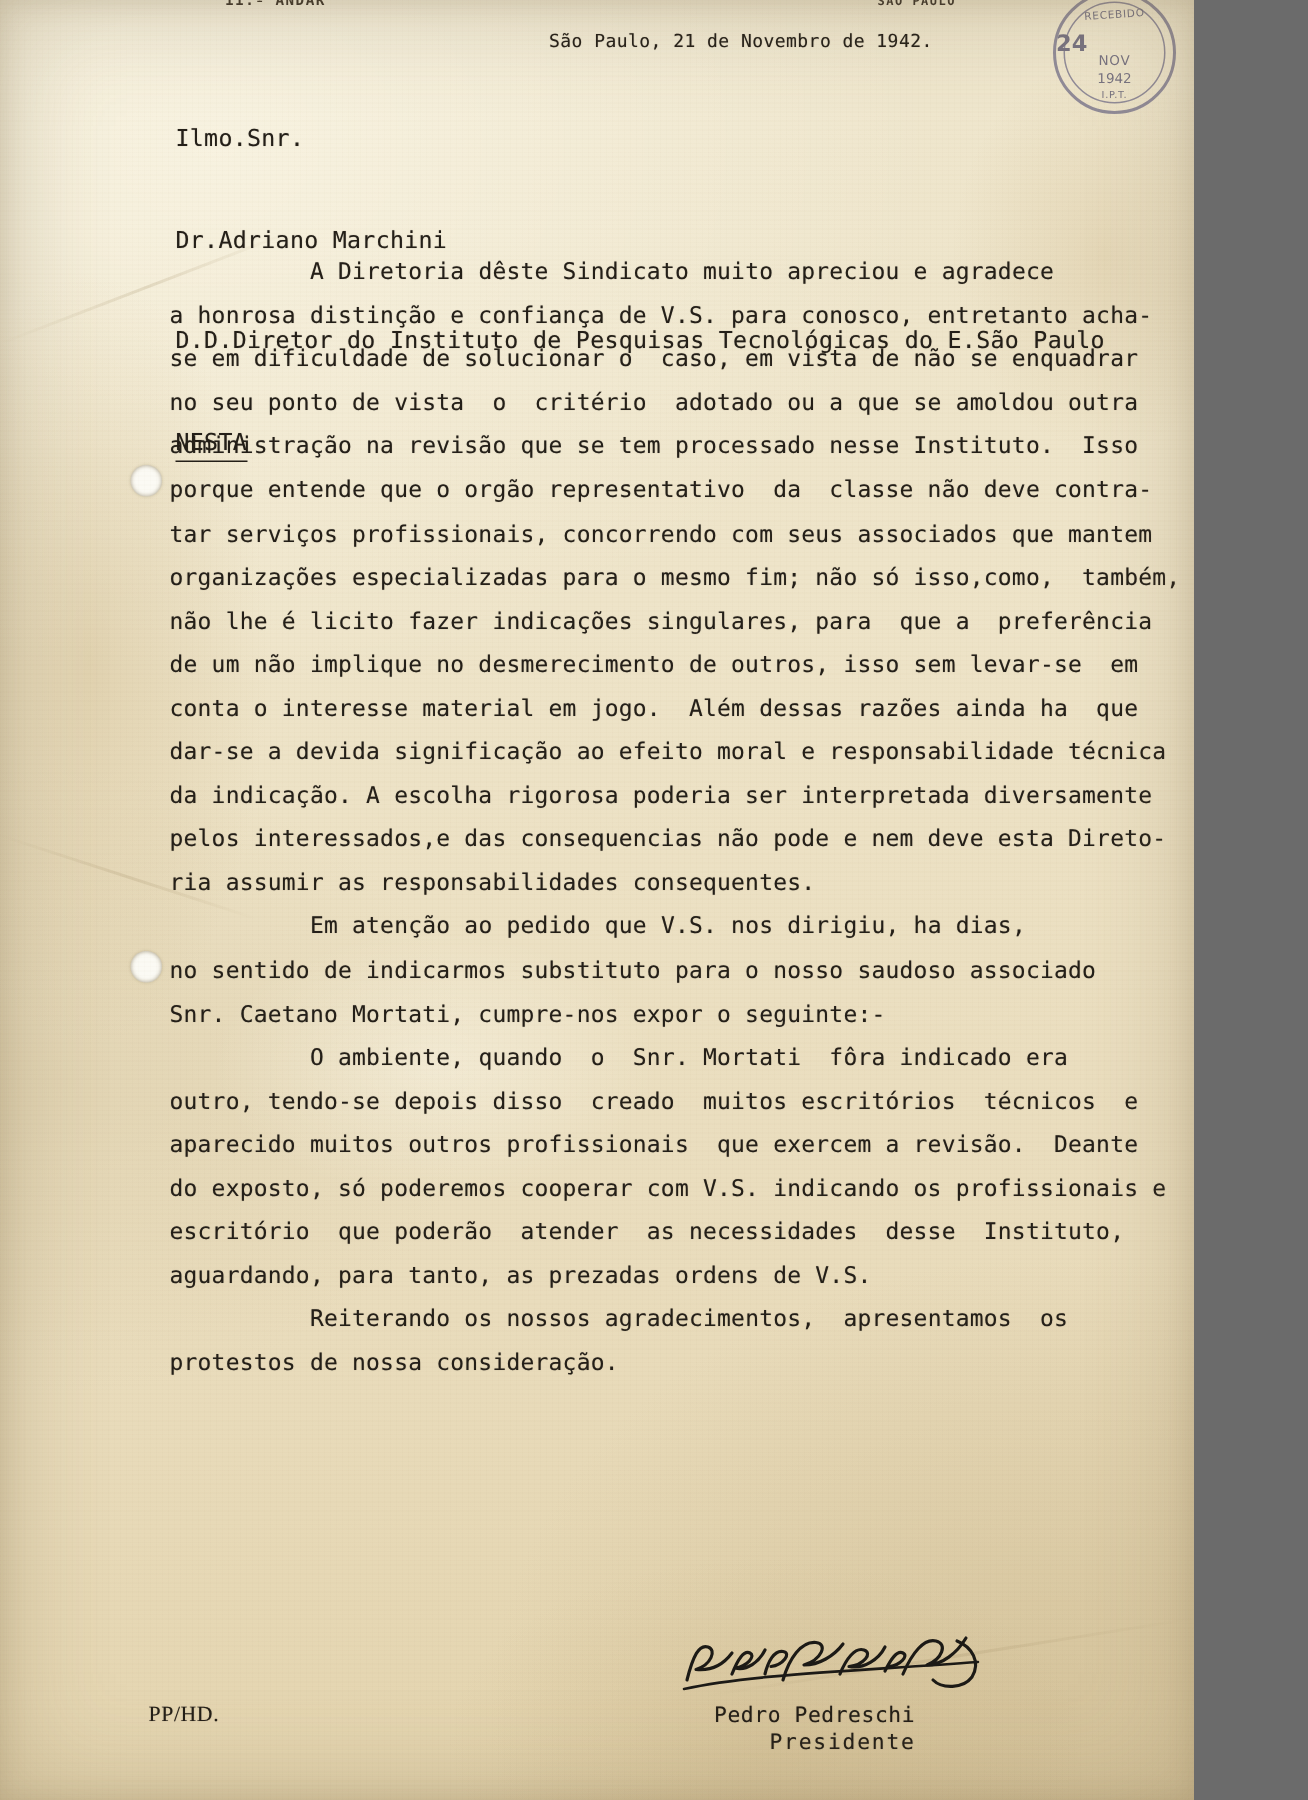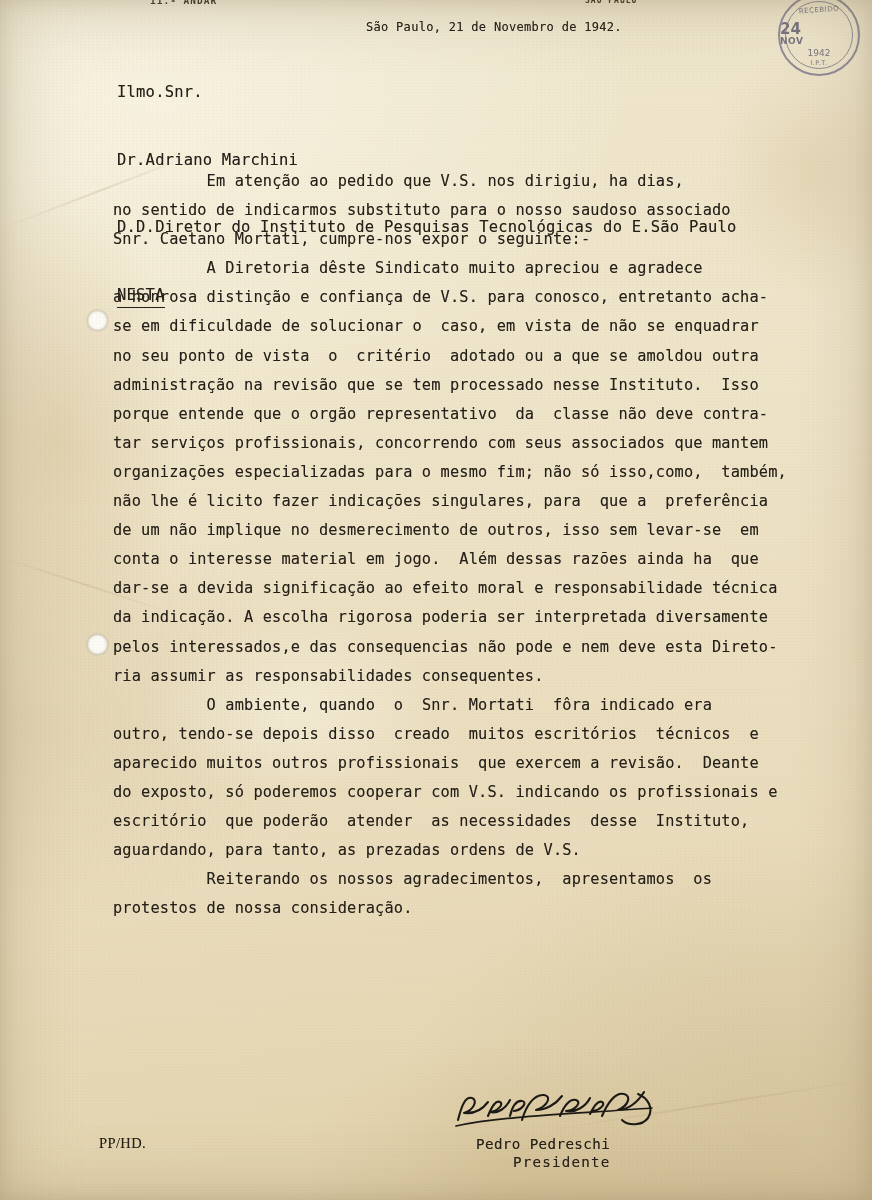--- a/index.html
+++ b/index.html
@@ -9,21 +9,21 @@
   }
   body {
     width: 872px;
     height: 1200px;
     overflow: hidden;
     font-family: "DejaVu Sans Mono", monospace;
   }
 
   #page {
     position: relative;
-    width: 872px;
+    width: 796px;
     height: 1200px;
     background:
       radial-gradient(ellipse 680px 520px at 18% 8%, rgba(255,252,240,0.55) 0%, rgba(255,250,235,0.0) 70%),
       radial-gradient(ellipse 520px 420px at 88% 95%, rgba(196,176,134,0.45) 0%, rgba(196,176,134,0) 72%),
       radial-gradient(ellipse 400px 300px at 5% 60%, rgba(212,196,158,0.40) 0%, rgba(212,196,158,0) 70%),
       linear-gradient(172deg, #efe7cf 0%, #eee4c9 35%, #e9dcbc 70%, #e2d2ab 100%);
     overflow: hidden;
   }
 
   
@@ -111,22 +111,23 @@
   #stamp .s-day {
     position: absolute;
     left: 0; right: 0; top: 24px;
     text-align: left;
     font-size: 15px;
     font-weight: 700;
   }
   #stamp .s-mon {
     position: absolute;
     left: 0; right: 0; top: 40px;
+    text-align: center;
     font-size: 9px;
-    font-weight: 700;
+    font-weight: 400;
     letter-spacing: 0.5px;
   }
   #stamp .s-year {
     position: absolute;
     left: 0; right: 0; top: 52px;
     text-align: center;
     font-size: 9px;
     font-weight: 400;
   }
   #stamp .s-bot {
@@ -263,38 +264,38 @@
   <div class="typed" id="place-date">São Paulo, 21 de Novembro de 1942.</div>
 
   <div class="typed" id="addr">
     <div>Ilmo.Snr.</div>
     <div>Dr.Adriano Marchini</div>
     <div>D.D.Diretor do Instituto de Pesquisas Tecnológicas do E.São Paulo</div>
     <div><span class="nesta">NESTA</span></div>
   </div>
 
   <div id="body">
-    <p class="para">          Em atenção ao pedido que V.S. nos dirigiu, ha dias,
-no sentido de indicarmos substituto para o nosso saudoso associado
-Snr. Caetano Mortati, cumpre-nos expor o seguinte:-</p>
     <p class="para">          A Diretoria dêste Sindicato muito apreciou e agradece
 a honrosa distinção e confiança de V.S. para conosco, entretanto acha-
 se em dificuldade de solucionar o  caso, em vista de não se enquadrar
 no seu ponto de vista  o  critério  adotado ou a que se amoldou outra
 administração na revisão que se tem processado nesse Instituto.  Isso
 porque entende que o orgão representativo  da  classe não deve contra-
 tar serviços profissionais, concorrendo com seus associados que mantem
 organizações especializadas para o mesmo fim; não só isso,como,  também,
 não lhe é licito fazer indicações singulares, para  que a  preferência
 de um não implique no desmerecimento de outros, isso sem levar-se  em
 conta o interesse material em jogo.  Além dessas razões ainda ha  que
 dar-se a devida significação ao efeito moral e responsabilidade técnica
 da indicação. A escolha rigorosa poderia ser interpretada diversamente
 pelos interessados,e das consequencias não pode e nem deve esta Direto-
 ria assumir as responsabilidades consequentes.</p>
+    <p class="para">          Em atenção ao pedido que V.S. nos dirigiu, ha dias,
+no sentido de indicarmos substituto para o nosso saudoso associado
+Snr. Caetano Mortati, cumpre-nos expor o seguinte:-</p>
     <p class="para">          O ambiente, quando  o  Snr. Mortati  fôra indicado era
 outro, tendo-se depois disso  creado  muitos escritórios  técnicos  e
 aparecido muitos outros profissionais  que exercem a revisão.  Deante
 do exposto, só poderemos cooperar com V.S. indicando os profissionais e
 escritório  que poderão  atender  as necessidades  desse  Instituto,
 aguardando, para tanto, as prezadas ordens de V.S.</p>
     <p class="para">          Reiterando os nossos agradecimentos,  apresentamos  os
 protestos de nossa consideração.</p>
   </div>
 

